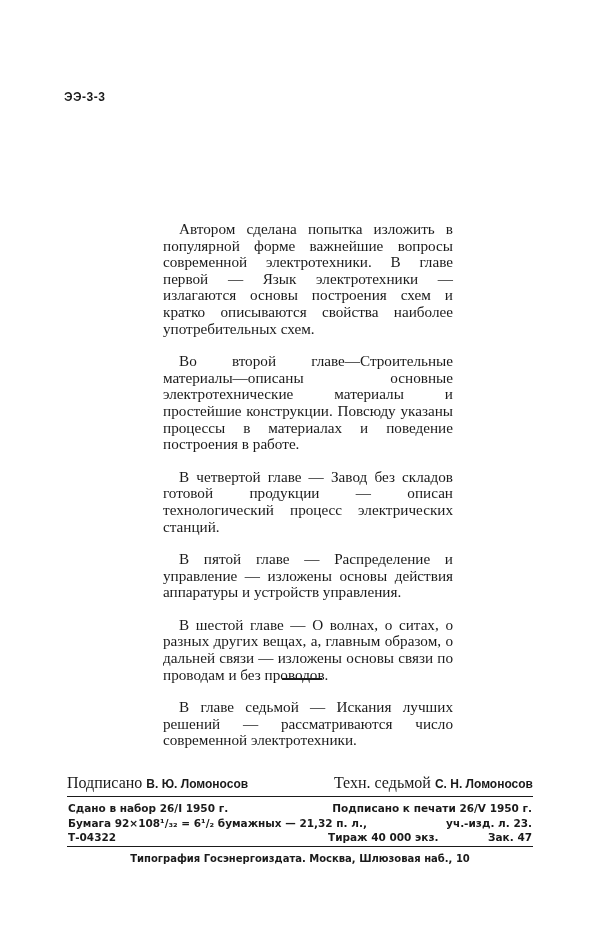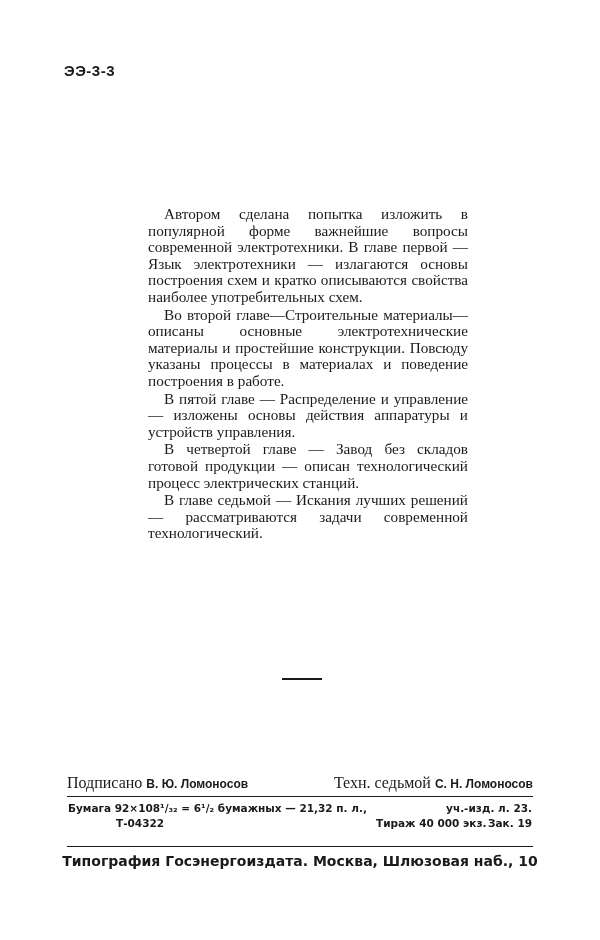--- a/index.html
+++ b/index.html
@@ -1,29 +1,29 @@
 <!DOCTYPE html>
 <html><head>
 <meta charset="utf-8">
 <style>
   html, body { margin: 0; padding: 0; background: #ffffff; }
   body {
     width: 600px; height: 940px; position: relative; overflow: hidden;
     font-family: "Liberation Serif", "DejaVu Serif", serif; color: #1a1a1a;
   }
   .code {
-    position: absolute; left: 64px; top: 62px;
+    position: absolute; left: 64px; top: 90px;
     font-family: "Liberation Sans", "DejaVu Sans", sans-serif;
-    font-size: 15px; font-weight: bold; letter-spacing: 0.5px;
+    font-size: 12px; font-weight: bold; letter-spacing: 0.5px;
   }
   .abstract {
     position: absolute; left: 147px; top: 205px; width: 322px;
     font-size: 15.2px; line-height: 16.6px; text-align: justify;
   }
-  .abstract p { margin: 1px; text-indent: 16px; }
+  .abstract p { margin: 16px; text-indent: 16px; }
   .divider-short {
     position: absolute; left: 282px; top: 678px; width: 40px; height: 0;
     border-top: 2px solid #1a1a1a;
   }
   .editors {
     position: absolute; left: 67px; top: 774px; width: 466px;
     display: flex; justify-content: space-between;
     font-size: 16px;
   }
   .editors b { font-family: "Liberation Sans", "DejaVu Sans", sans-serif; font-weight: bold; font-size: 12px; }
@@ -35,58 +35,63 @@
   .imprint {
     position: absolute; left: 68px; top: 801px; width: 464px;
     font-family: "DejaVu Sans", "Liberation Sans", sans-serif;
     font-size: 10.5px; line-height: 14.5px; font-weight: bold;
   }
   .imprint .row { display: flex; justify-content: space-between; }
   .imprint .mid { position: absolute; left: 260px; }
   .printer {
     position: absolute; left: 0; width: 600px; top: 853px; text-align: center;
     font-family: "DejaVu Sans", "Liberation Sans", sans-serif;
-    font-size: 14px; font-weight: bold;
+    font-size: 10px; font-weight: bold;
   }
 </style>
 </head>
 <body>
 
 <div class="code">ЭЭ-3-3</div>
 
 <div class="abstract">
   <p>Автором сделана попытка изложить в популярной форме важнейшие вопросы современной электротехники. В главе первой — Язык электротехники — излагаются основы построения схем и кратко описываются свойства наиболее употребительных схем.</p>
   <p>Во второй главе—Строительные материалы—описаны основные электротехнические материалы и простейшие конструкции. Повсюду указаны процессы в материалах и поведение построения в работе.</p>
+  <p>В четвертой главе — Завод без складов готовой продукции — описан технологический процесс электрических станций.</p>
   <p>В пятой главе — Распределение и управление — изложены основы действия аппаратуры и устройств управления.</p>
-  <p>В четвертой главе — Завод без складов готовой продукции — описан технологический процесс электрических станций.</p>
-  <p>В главе седьмой — Искания лучших решений — рассматриваются задачи современной технологический.</p>
+  <p>В шестой главе — О волнах, о ситах, о разных других вещах, а, главным образом, о дальней связи — изложены основы связи по проводам и без проводов.</p>
+  <p>В главе седьмой — Искания лучших решений — рассматриваются число современной электротехники.</p>
 </div>
 
 <div class="divider-short"></div>
 
 <div class="editors">
   <span>
     <span>Подписано</span>
     <b>В. Ю. Ломоносов</b>
   </span>
   <span>
     <span>Техн. седьмой</span>
     <b>С. Н. Ломоносов</b>
   </span>
 </div>
 
 <div class="rule r1"></div>
 
 <div class="imprint">
   <div class="row">
+    <span>Сдано в набор 26/I 1950 г.</span>
+    <span>Подписано к печати 26/V 1950 г.</span>
+  </div>
+  <div class="row">
     <span>Бумага 92×108¹/₃₂ = 6¹/₂ бумажных — 21,32 п. л.,</span>
     <span>уч.-изд. л. 23.</span>
   </div>
-  <div class="row" style="position:relative;margin-left:48px;">
+  <div class="row" style="position:relative;">
     <span>Т-04322</span>
     <span class="mid">Тираж 40 000 экз.</span>
-    <span>Зак. 19</span>
+    <span>Зак. 47</span>
   </div>
 </div>
 
 <div class="rule r2"></div>
 
 <div class="printer">Типография Госэнергоиздата. Москва, Шлюзовая наб., 10</div>
 
 </body></html>

